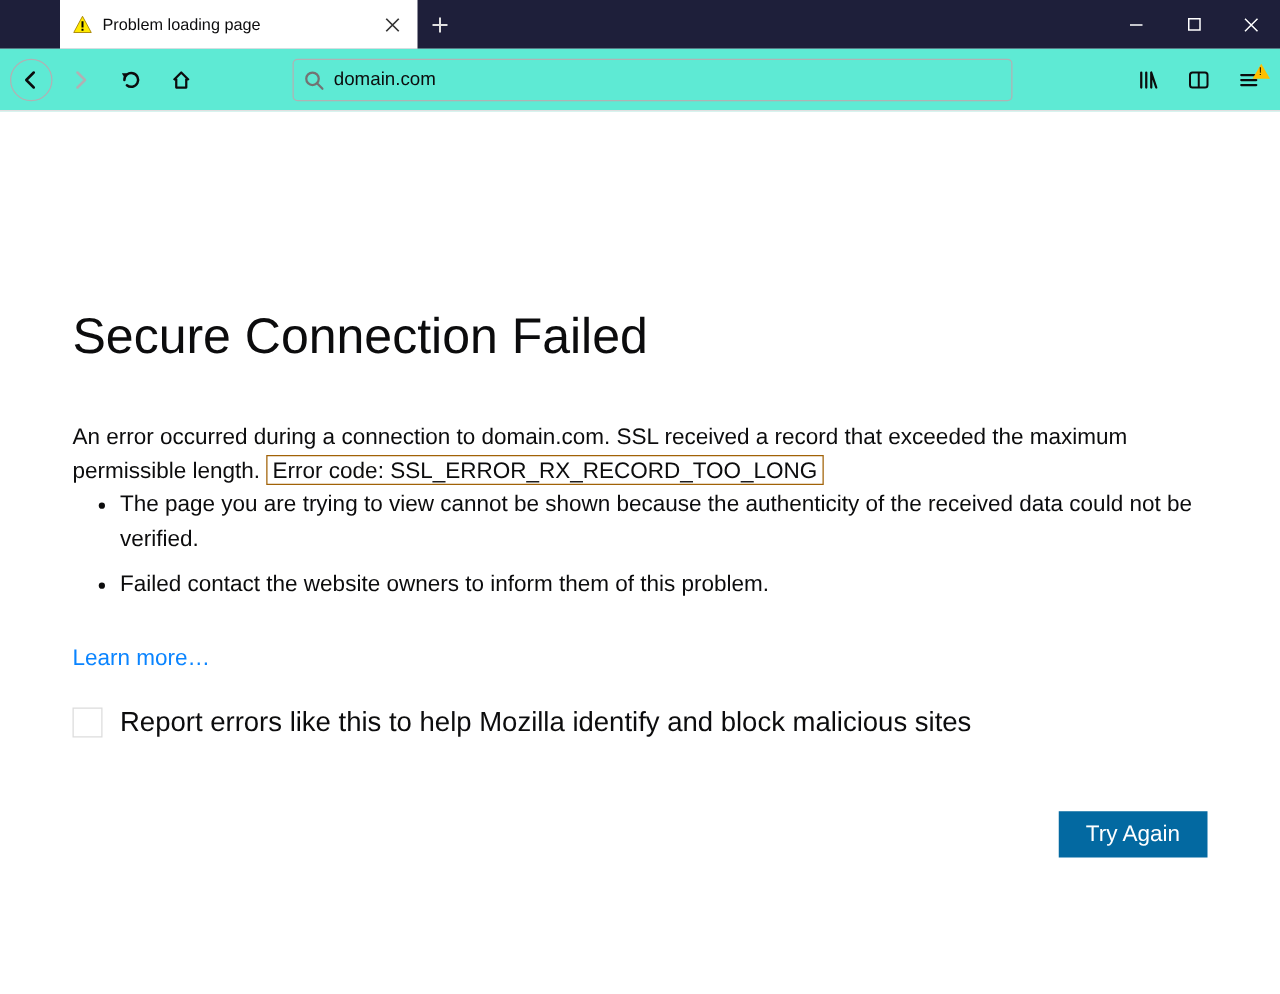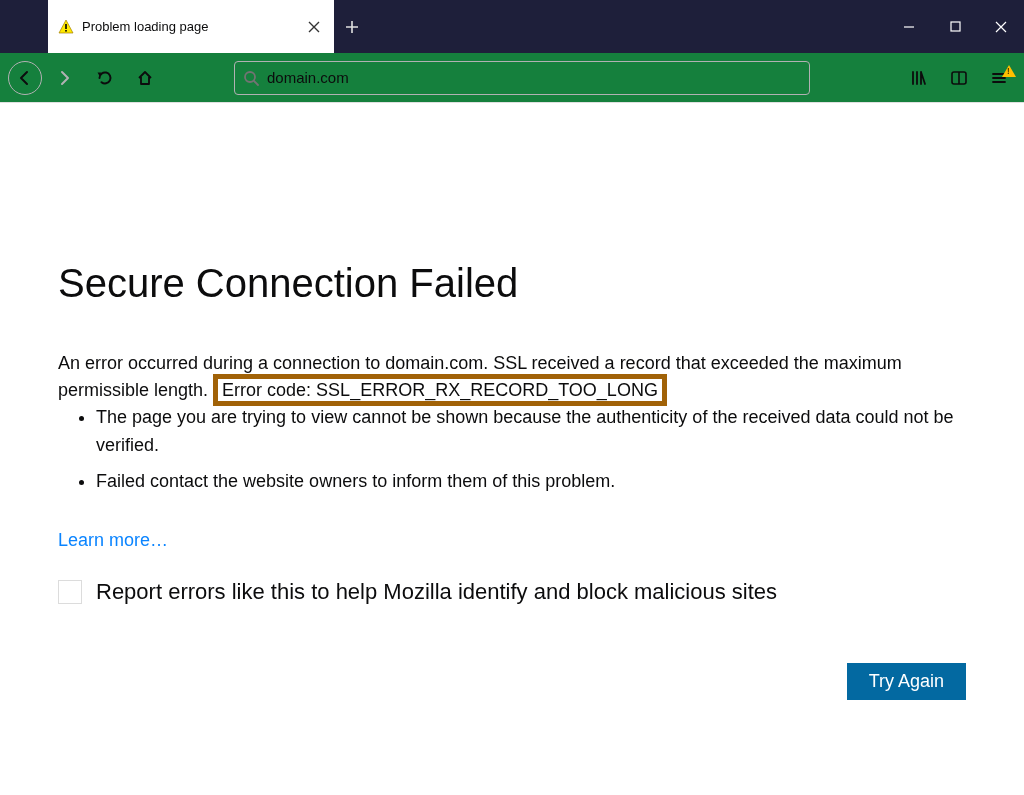--- a/index.html
+++ b/index.html
@@ -5,21 +5,21 @@
     * { margin: 0; padding: 0; box-sizing: border-box; }
     body {
       font-family: "Segoe UI", -apple-system, sans-serif;
       background: #fff;
       width: 1024px;
       height: 795px;
       overflow: hidden;
     }
     .titlebar {
       background: #1e1f3a;
-      height: 53px;
+      height: 39px;
       display: flex;
       align-items: stretch;
     }
     .tabs-area {
       display: flex;
       align-items: stretch;
       flex: 1;
       padding-left: 48px;
     }
     .tab {
@@ -49,21 +49,21 @@
       width: 46px; height: 39px; display:flex; align-items:center; justify-content:center;
       color: #fff;
     }
     .toolbar {
       height: 50px;
       display:flex;
       align-items:center;
       padding: 0 8px;
       gap: 6px;
       border-bottom: 1px solid #e0e0e0;
-      background: #15803d;
+      background: #5eead4;
     }
     .nav-btn {
       width: 34px; height: 34px; display:flex; align-items:center; justify-content:center;
       border-radius: 4px; color:#0c0c0d;
     }
     .nav-btn.back-circle {
       border: 1px solid #b1b1b3;
       border-radius: 50%;
     }
     .nav-btn.disabled { color: #b1b1b3; }
@@ -106,21 +106,21 @@
       margin-top: 100px;
       margin-bottom: 44px;
     }
     .desc {
       font-size: 18px;
       color: #0c0c0d;
       line-height: 1.5;
     }
     .error-code-box {
       display:inline;
-      border: 5px solid #a16207;
+      border: 1px solid #a16207;
       padding: 1px 4px;
     }
     ul.bullets {
       padding-left: 38px;
     }
     ul.bullets li {
       font-size: 18px;
       line-height: 1.55;
       margin-bottom: 8px;
       color:#0c0c0d;

